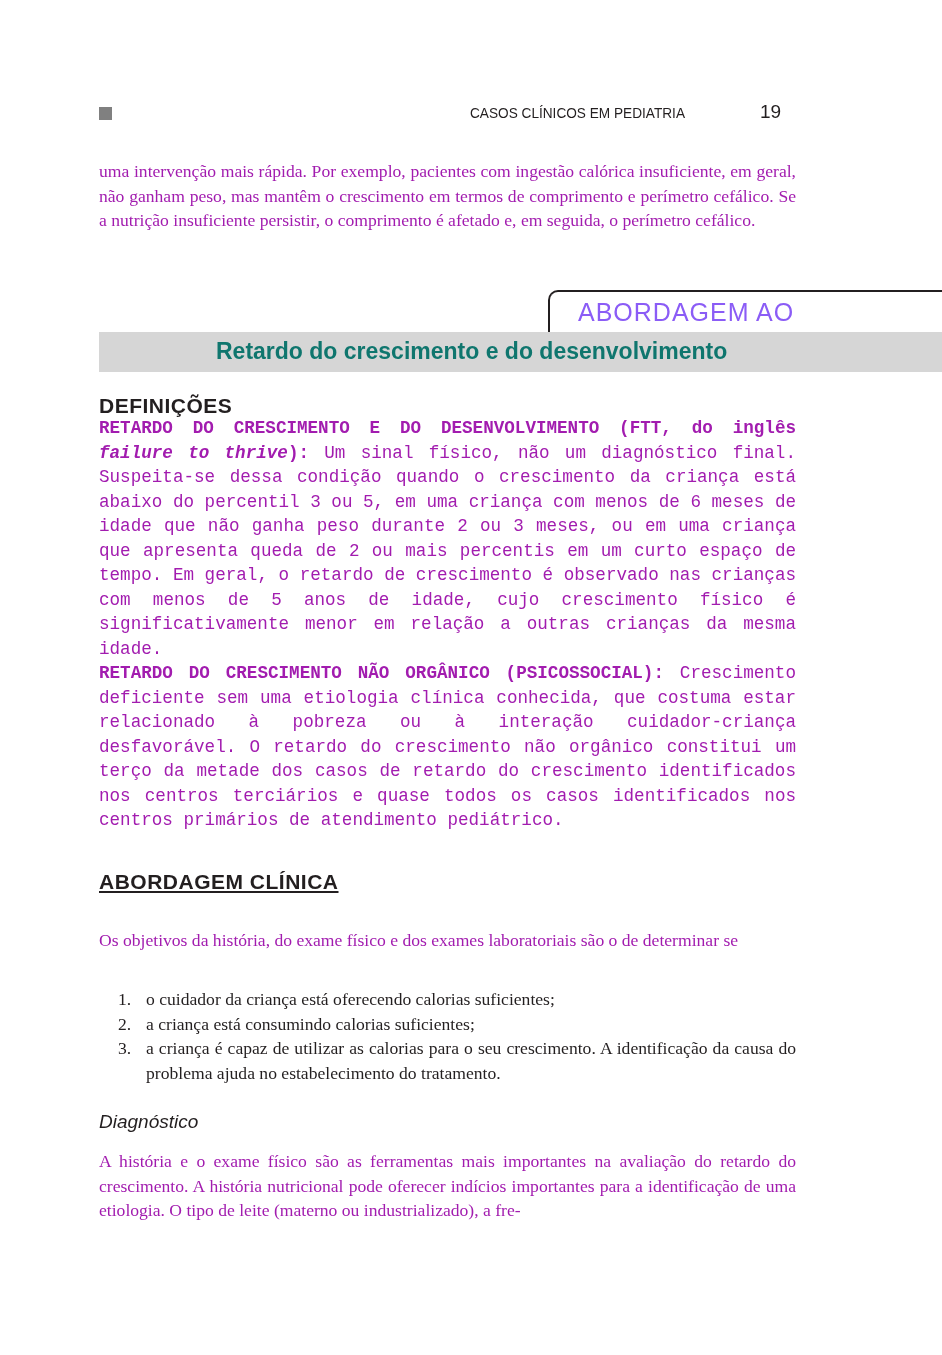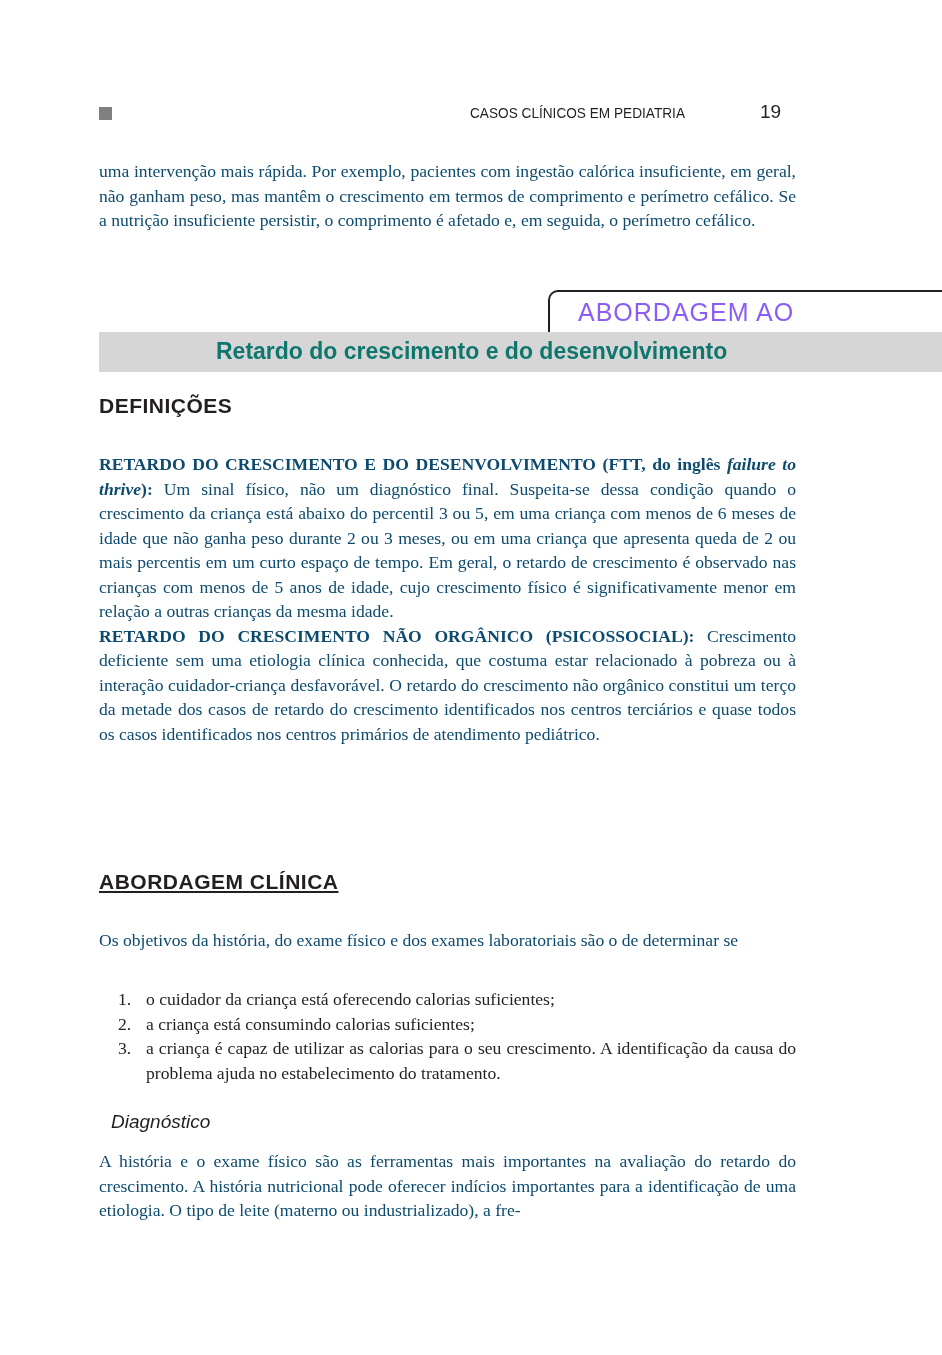--- a/index.html
+++ b/index.html
@@ -4,30 +4,30 @@
 <style>
   html, body { margin: 0; padding: 0; background: #ffffff; }
   body { width: 942px; height: 1355px; position: relative; overflow: hidden; color: #231f20; }
   .serif { font-family: "Liberation Serif", "DejaVu Serif", serif; }
   .sans { font-family: "Liberation Sans", "DejaVu Sans", sans-serif; }
 
   .header-square { position: absolute; left: 99px; top: 107px; width: 13px; height: 13px; background: #808080; }
   .running-head { position: absolute; left: 470px; top: 104px; font-size: 15.5px; letter-spacing: 0px; color: #231f20; transform: scaleX(0.88); transform-origin: left top; }
   .page-number { position: absolute; left: 760px; top: 101px; font-size: 19px; font-weight: normal; color: #231f20; }
 
-  .para { position: absolute; left: 99px; width: 697px; font-size: 17.6px; line-height: 24.5px; text-align: justify; color: #0c4a6e; }
+  .para { position: absolute; left: 99px; width: 697px; font-size: 17.6px; line-height: 24.5px; text-align: justify; color: #a21caf; }
   .para p { margin: 0; }
 
   .tab-box { position: absolute; left: 548px; top: 290px; width: 400px; height: 42px; border-top: 2px solid #231f20; border-left: 2px solid #231f20; border-top-left-radius: 10px; background: #fff; }
   .tab-label { position: absolute; left: 578px; top: 298px; font-size: 25px; letter-spacing: 1px; color: #8b5cf6; }
   .banner { position: absolute; left: 99px; top: 332px; width: 843px; height: 40px; background: #d6d6d6; }
   .banner-title { position: absolute; left: 216px; top: 338px; font-size: 23px; font-weight: bold; color: #0f766e; }
 
   .h2 { position: absolute; left: 99px; font-size: 21px; font-weight: bold; letter-spacing: 0.5px; color: #231f20; }
-  .h3 { position: absolute; left: 111px; font-size: 19px; font-style: italic; color: #231f20; }
+  .h3 { position: absolute; left: 99px; font-size: 19px; font-style: italic; color: #231f20; }
 
   .def { margin: 0 0 4px 0; }
   .def b { font-weight: bold; }
 
   .list { position: absolute; left: 118px; width: 678px; font-size: 17.6px; line-height: 24.5px; margin: 0; padding: 0; list-style: none; text-align: justify; }
   .list li { display: flex; }
   .list .num { width: 28px; flex: none; }
   .list .txt { flex: 1; }
 </style>
 </head>
@@ -41,21 +41,21 @@
   <p>uma intervenção mais rápida. Por exemplo, pacientes com ingestão calórica insuficiente, em geral, não ganham peso, mas mantêm o crescimento em termos de comprimento e perímetro cefálico. Se a nutrição insuficiente persistir, o comprimento é afetado e, em seguida, o perímetro cefálico.</p>
 </div>
 
 <div class="tab-box"></div>
 <div class="tab-label sans">ABORDAGEM AO</div>
 <div class="banner"></div>
 <div class="banner-title sans">Retardo do crescimento e do desenvolvimento</div>
 
 <div class="h2 sans" style="top:394px;">DEFINIÇÕES</div>
 
-<div class="para serif" style="top:452px;">
+<div class="para serif" style="top:416px;font-family:Liberation Mono, monospace;">
   <p class="def"><b><span>RETARDO DO CRESCIMENTO E DO DESENVOLVIMENTO (FTT, do inglês </span><i>failure to thrive</i><span>):</span></b><span> Um sinal físico, não um diagnóstico final. Suspeita-se dessa condição quando o crescimento da criança está abaixo do percentil 3 ou 5, em uma criança com menos de 6 meses de idade que não ganha peso durante 2 ou 3 meses, ou em uma criança que apresenta queda de 2 ou mais percentis em um curto espaço de tempo. Em geral, o retardo de crescimento é observado nas crianças com menos de 5 anos de idade, cujo crescimento físico é significativamente menor em relação a outras crianças da mesma idade.</span></p>
   <p class="def"><b>RETARDO DO CRESCIMENTO NÃO ORGÂNICO (PSICOSSOCIAL):</b><span> Crescimento deficiente sem uma etiologia clínica conhecida, que costuma estar relacionado à pobreza ou à interação cuidador-criança desfavorável. O retardo do crescimento não orgânico constitui um terço da metade dos casos de retardo do crescimento identificados nos centros terciários e quase todos os casos identificados nos centros primários de atendimento pediátrico.</span></p>
 </div>
 
 <div class="h2 sans" style="top:870px;text-decoration:underline;">ABORDAGEM CLÍNICA</div>
 <div class="para serif" style="top:928px;">
   <p>Os objetivos da história, do exame físico e dos exames laboratoriais são o de determinar se</p>
 </div>
 
 <ul class="list serif" style="top:987px;">

